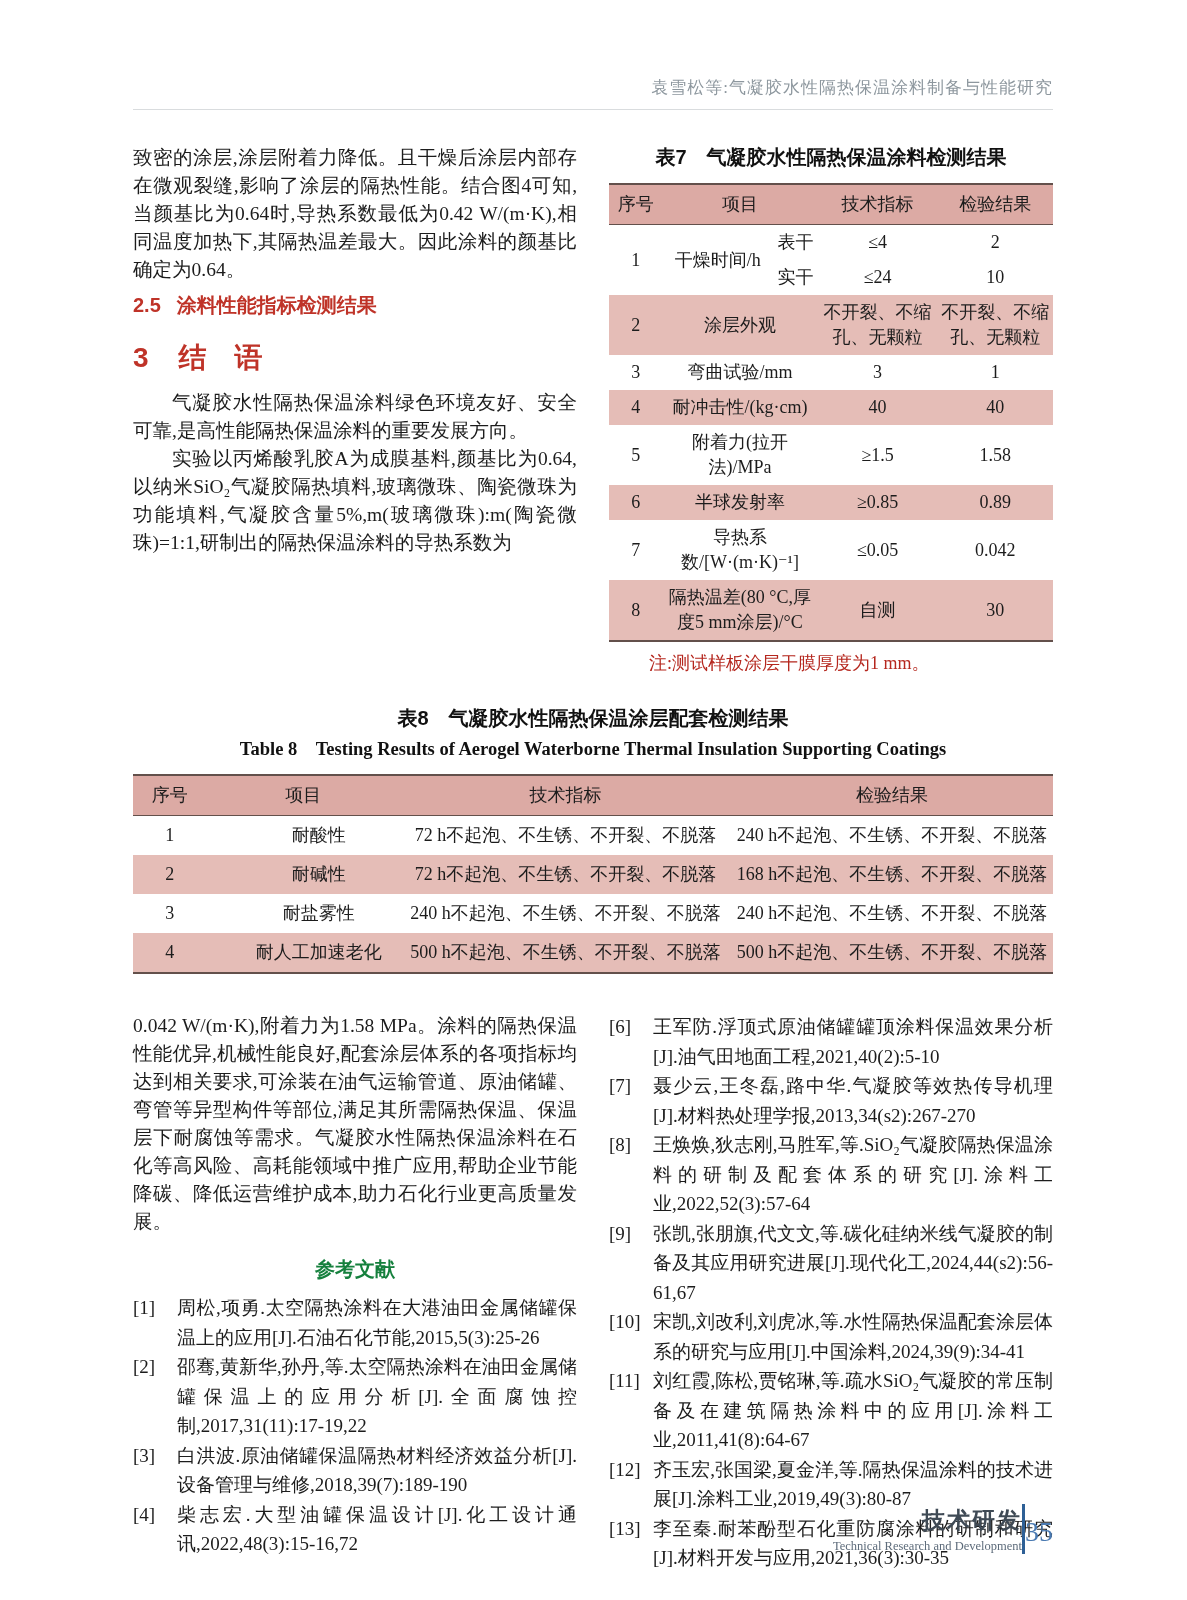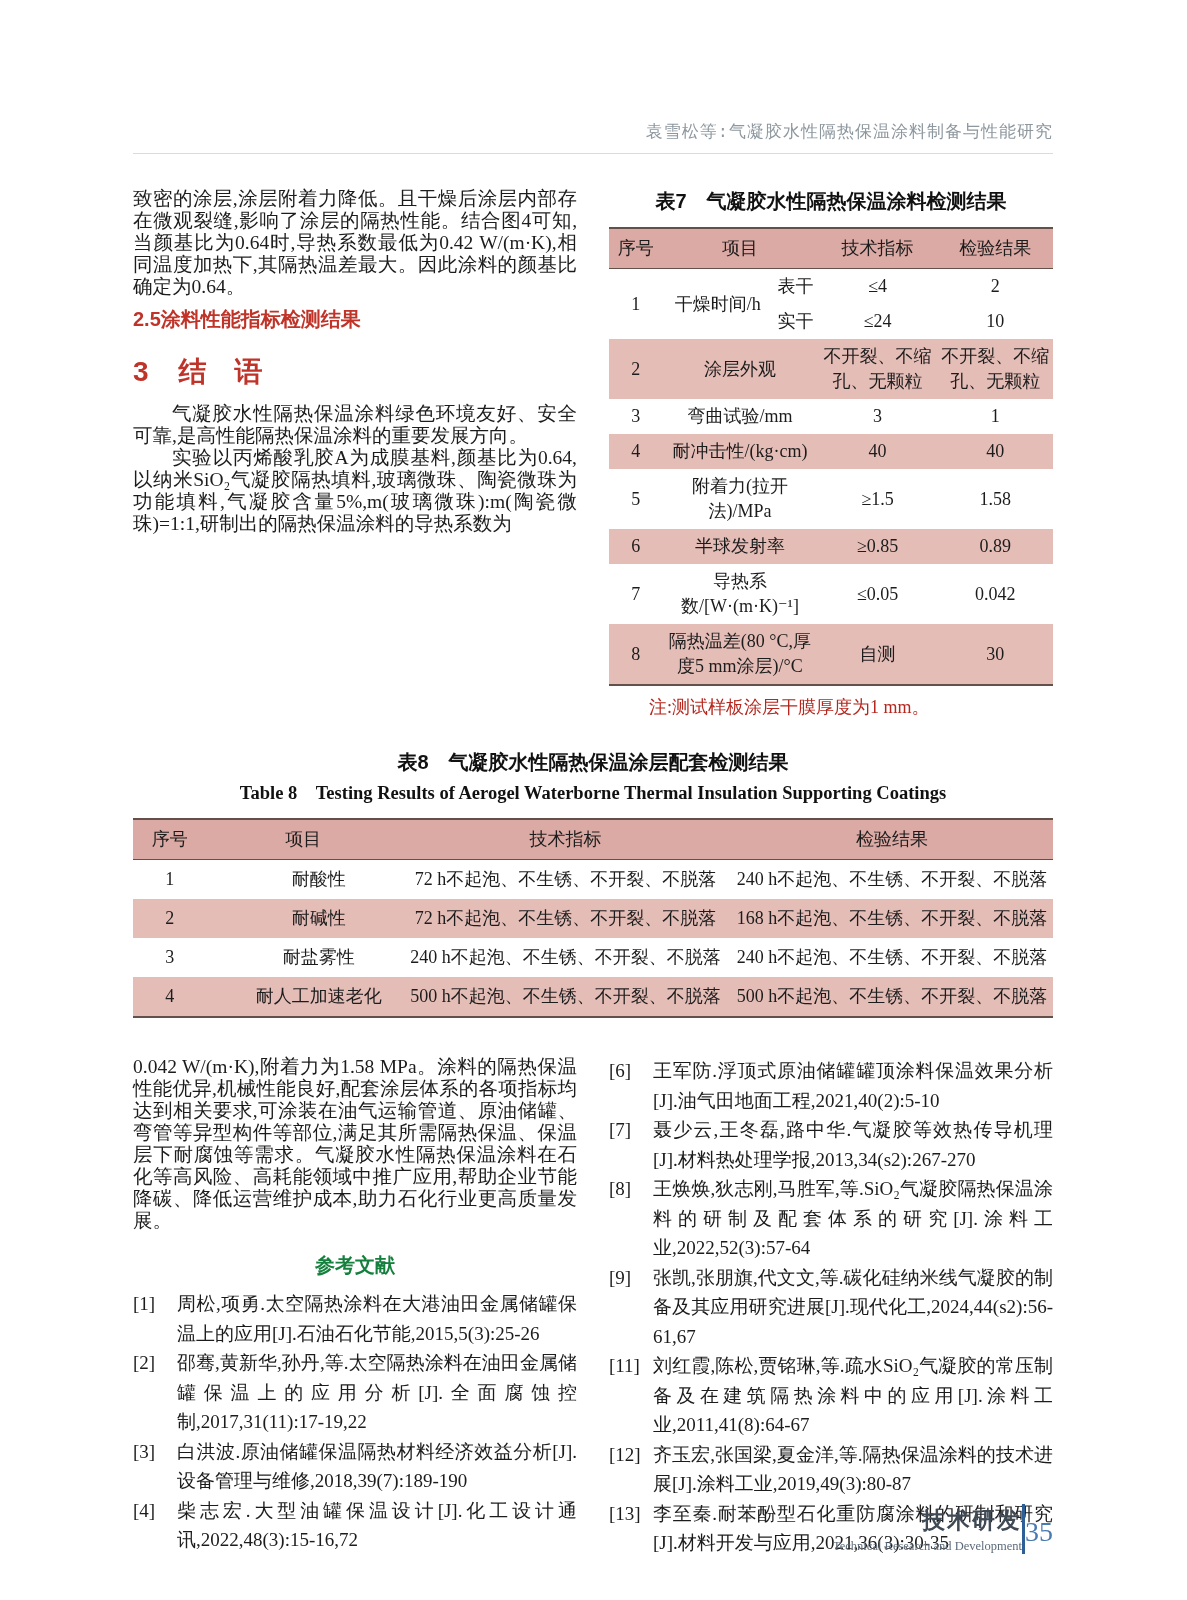--- a/index.html
+++ b/index.html
@@ -6,41 +6,41 @@
   html,body { margin:0; padding:0; }
   body {
     width:1187px; height:1600px; position:relative; overflow:hidden;
     background:#ffffff; color:#1c1c1c;
     font-family:"Liberation Serif","DejaVu Serif",serif;
   }
   .content { position:absolute; left:133px; top:0; width:920px; }
 
   
   .running-head {
-    padding-top:120px; padding-bottom:10px;
+    padding-top:76px; padding-bottom:10px;
     text-align:right;
-    font-family:Liberation Mono, monospace;
+    font-family:Liberation Serif, serif;
     font-size:17px; letter-spacing:1px; color:#8d979e;
     border-bottom:1px solid #d9dcde;
   }
 
   .cols { display:flex; gap:32px; }
   .cols.top { margin-top:34px; }
   .cols.bottom { margin-top:38px; }
   .col { width:444px; }
 
-  p.body { margin:0; font-size:19.5px; line-height:22px; text-align:justify; }
+  p.body { margin:0; font-size:19.5px; line-height:28px; text-align:justify; }
   p.indent { text-indent:2em; }
 
   .h25 {
     margin:8px 0 6px; color:#bf3328;
     font-family:"Liberation Sans","DejaVu Sans",sans-serif;
     font-weight:bold; font-size:20px;
   }
-  .h25 .num { margin-right:0; }
+  .h25 .num { margin-right:16px; }
   .h3 {
     margin:20px 0 12px; color:#bf3328;
     font-family:"Liberation Sans","DejaVu Sans",sans-serif;
     font-weight:bold; font-size:28px;
   }
   .h3 .num { margin-right:30px; }
 
   
   .tbl-title-zh {
     text-align:center; font-family:"Liberation Sans","DejaVu Sans",sans-serif;
@@ -278,20 +278,24 @@
       </div>
       <div class="ref">
         <span class="ref-no">[8]</span>
         <span class="ref-text">王焕焕,狄志刚,马胜军,等.SiO₂气凝胶隔热保温涂料的研制及配套体系的研究[J].涂料工业,2022,52(3):57-64</span>
       </div>
       <div class="ref">
         <span class="ref-no">[9]</span>
         <span class="ref-text">张凯,张朋旗,代文文,等.碳化硅纳米线气凝胶的制备及其应用研究进展[J].现代化工,2024,44(s2):56-61,67</span>
       </div>
       <div class="ref">
+        <span class="ref-no">[10]</span>
+        <span class="ref-text">宋凯,刘改利,刘虎冰,等.水性隔热保温配套涂层体系的研究与应用[J].中国涂料,2024,39(9):34-41</span>
+      </div>
+      <div class="ref">
         <span class="ref-no">[11]</span>
         <span class="ref-text">刘红霞,陈松,贾铭琳,等.疏水SiO₂气凝胶的常压制备及在建筑隔热涂料中的应用[J].涂料工业,2011,41(8):64-67</span>
       </div>
       <div class="ref">
         <span class="ref-no">[12]</span>
         <span class="ref-text">齐玉宏,张国梁,夏金洋,等.隔热保温涂料的技术进展[J].涂料工业,2019,49(3):80-87</span>
       </div>
       <div class="ref">
         <span class="ref-no">[13]</span>
         <span class="ref-text">李至秦.耐苯酚型石化重防腐涂料的研制和研究[J].材料开发与应用,2021,36(3):30-35</span>

